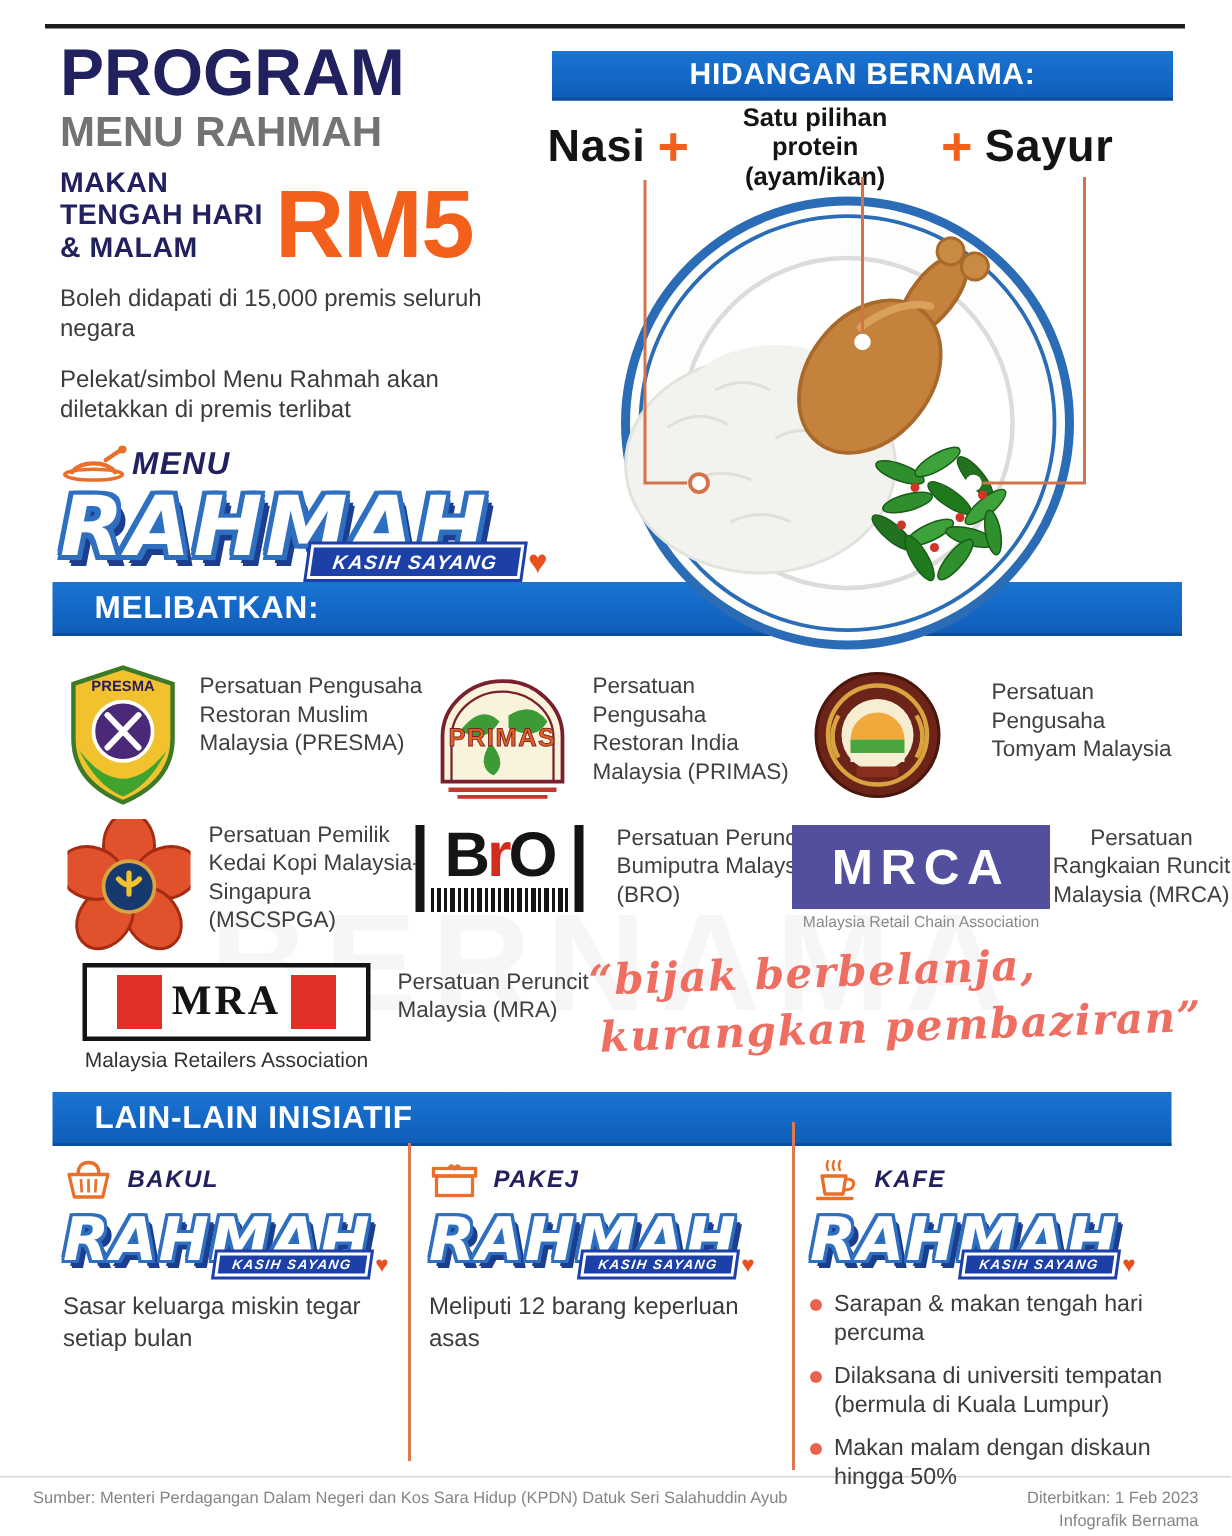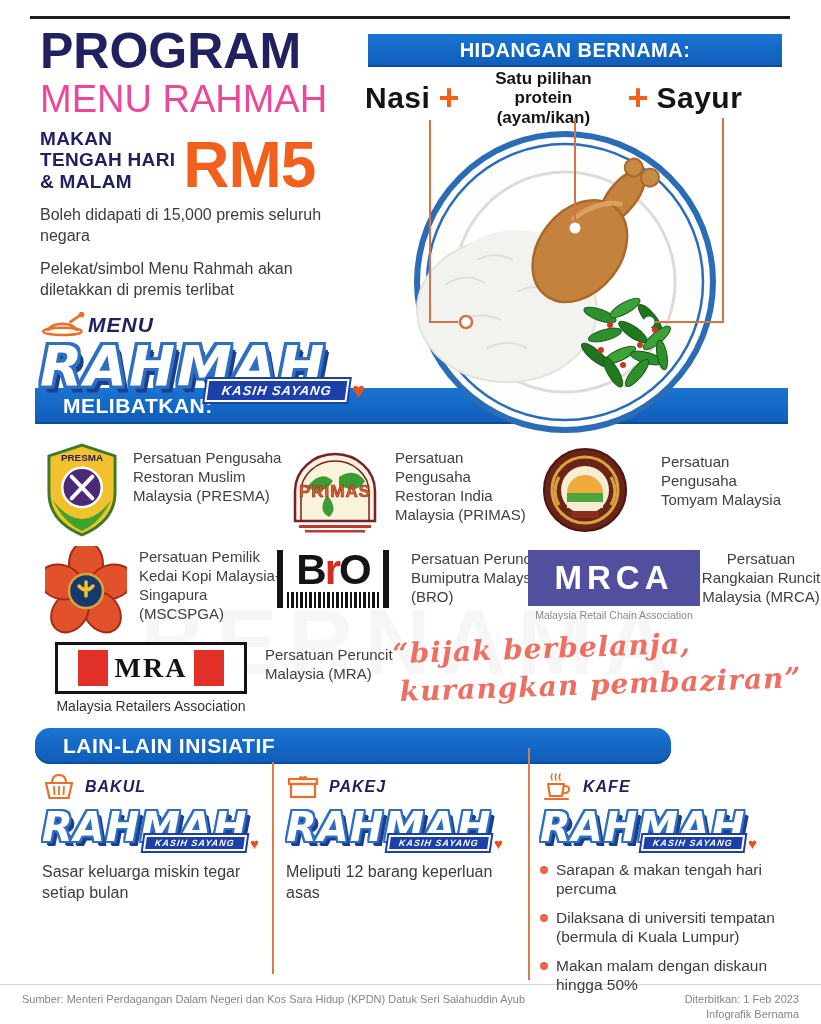--- a/index.html
+++ b/index.html
@@ -17,22 +17,22 @@
 
   
   .watermark {
     left:40px; top:590px; width:740px;
     font-size:92px; font-weight:900; letter-spacing:10px;
     color:#000; opacity:0.03; z-index:0; text-align:center;
   }
 
   
   .hdr-left { left:40px; top:28px; width:325px; z-index:2; }
-  .title1 { font-size:50px; font-weight:900; line-height:0.95; color:#20215e; letter-spacing:0px; }
-  .title2 { font-size:38px; font-weight:400; line-height:1; color:#ec4899; margin-top:4px; letter-spacing:0px; }
+  .title1 { font-size:44px; font-weight:900; line-height:0.95; color:#20215e; letter-spacing:0px; }
+  .title2 { font-size:28px; font-weight:700; line-height:1; color:#737373; margin-top:4px; letter-spacing:0px; }
   .meal-price { display:flex; margin-top:10px; align-items:flex-start; }
   .meal { font-size:19px; font-weight:800; color:#20215e; line-height:1.14; letter-spacing:0.3px; }
   .price { font-size:64px; font-weight:900; color:#f2601c; line-height:0.85; margin-left:8px; margin-top:10px; letter-spacing:-1px; }
   .para { font-size:16px; color:#3c3c3c; line-height:1.28; margin-top:13px; }
 
   
   .brand { position:relative; margin-top:12px; width:325px; }
   .menu-row { display:flex; align-items:center; }
   .menu-word { font-size:21px; font-weight:900; font-style:italic; color:#20215e; letter-spacing:1px; }
   .rahmah { font-family:"DejaVu Sans", sans-serif; font-style:italic; font-weight:900; display:inline-block; }
@@ -61,21 +61,21 @@
   .heart-sm { font-size:15px; }
 
   
   .banner {
     background:linear-gradient(#1a74d2,#0f5cb8);
     color:#fff; font-weight:800; z-index:1;
     box-shadow:inset 0 -2px 0 #0a4c9e;
   }
   .hid-banner { left:368px; top:34px; width:414px; height:33px; font-size:20px; text-align:center; line-height:33px; letter-spacing:0.5px; }
   .mel-banner { left:35px; top:388px; width:753px; height:36px; font-size:21px; line-height:36px; padding-left:28px; letter-spacing:0.5px; }
-  .ini-banner { left:35px; top:728px; width:636px; height:36px; font-size:21px; line-height:36px; padding-left:28px; letter-spacing:0.5px;border-radius:15px; }
+  .ini-banner { left:35px; top:728px; width:746px; height:36px; font-size:21px; line-height:36px; padding-left:28px; letter-spacing:0.5px; }
 
   
   .formula { left:365px; top:70px; width:420px; height:56px; display:flex; align-items:center; z-index:2; }
   .food-big { font-size:30px; font-weight:900; color:#141414; letter-spacing:0.5px; }
   .plus { font-size:36px; font-weight:900; color:#f2601c; margin:0 8px; line-height:1; }
   .protein { width:152px; text-align:center; font-size:17px; font-weight:800; color:#141414; line-height:1.12; }
 
   .plate-svg { left:365px; top:110px; z-index:5; }
 
   

